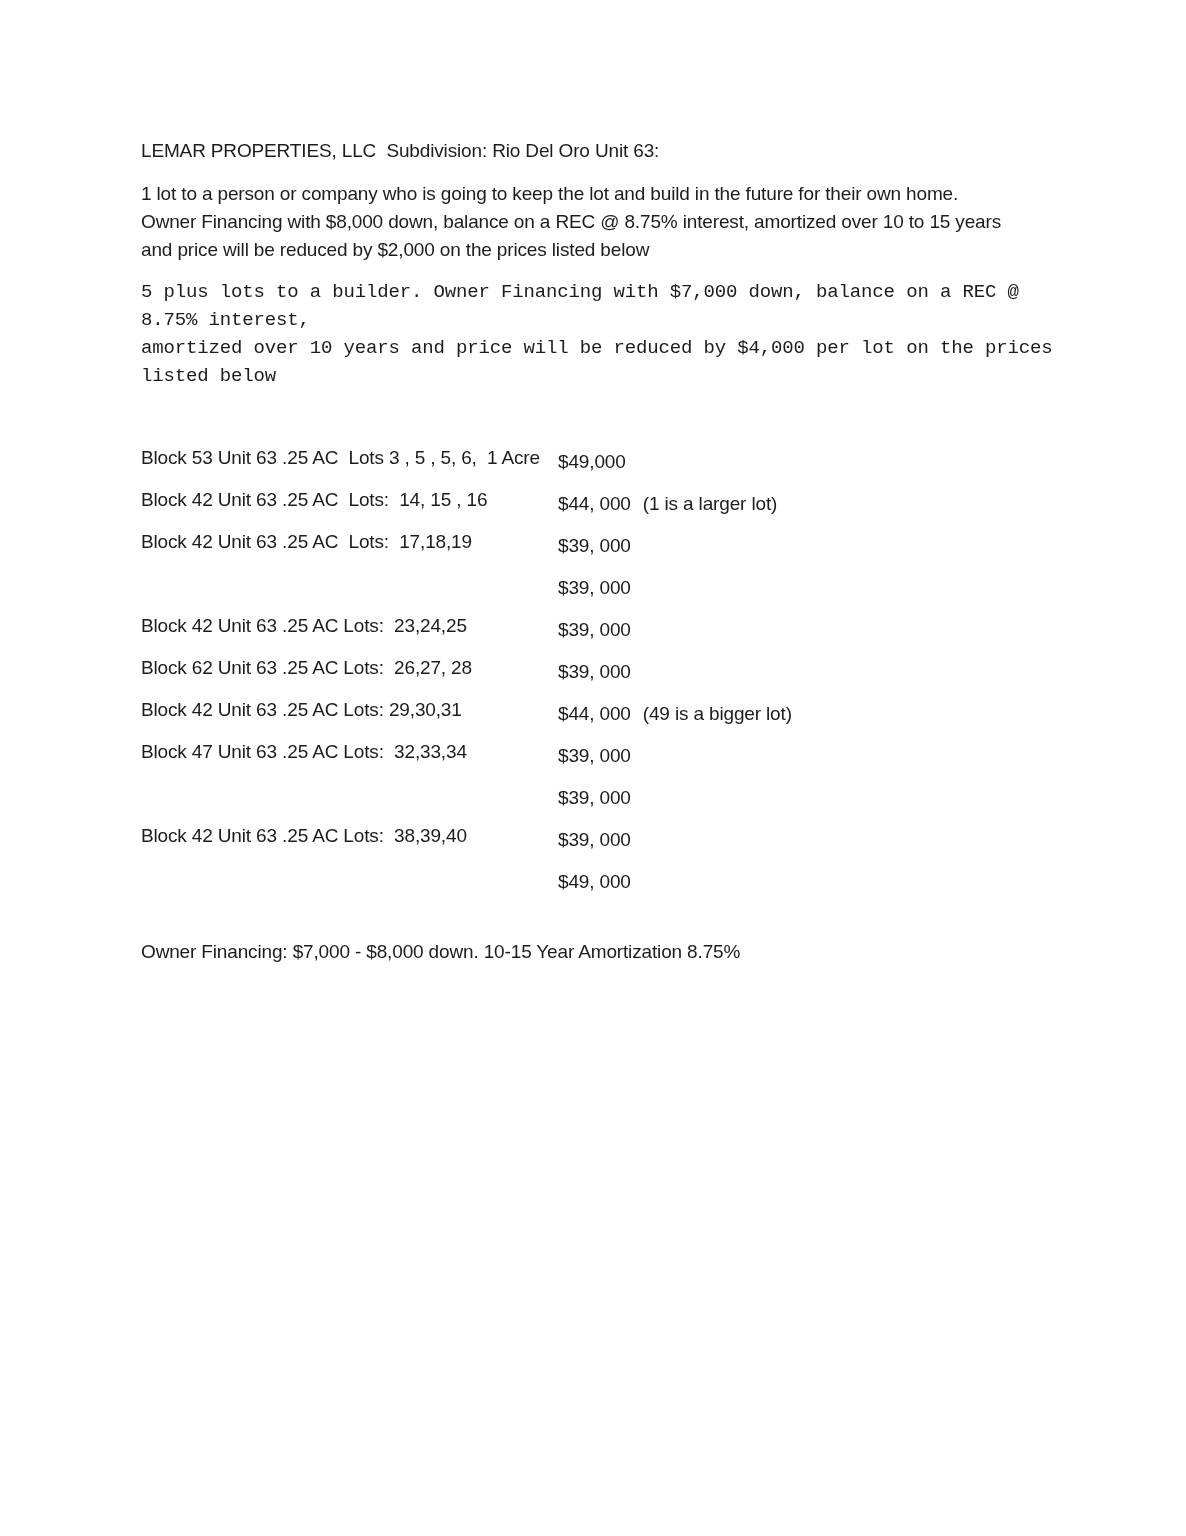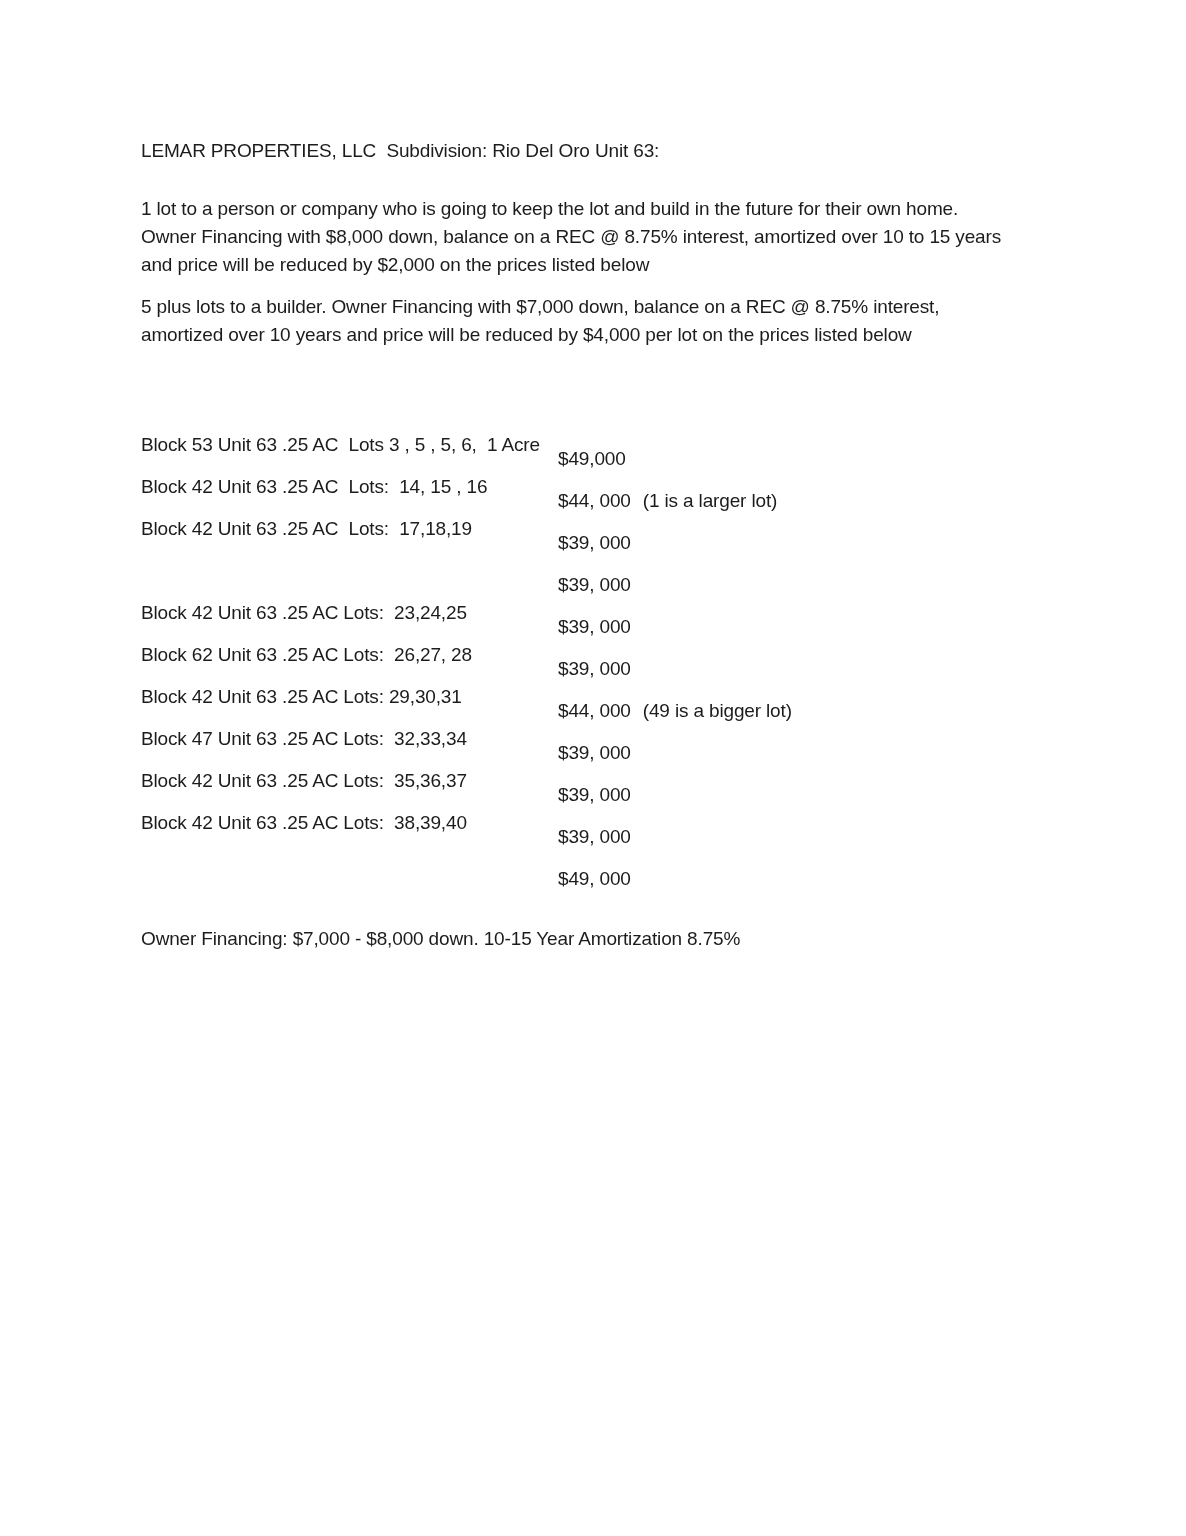--- a/index.html
+++ b/index.html
@@ -21,42 +21,42 @@
     background: #ffffff;
     padding: 137px 100px 0 141px;
     overflow: hidden;
   }
   .heading, .para, .footer-line {
     margin: 0;
     font-size: 19px;
     line-height: 28px;
     white-space: pre-wrap;
   }
-  .heading { margin-bottom: 30px; }
+  .heading { margin-bottom: 15px; }
   .para { margin-bottom: 14px; }
-  .para.last-para { margin-bottom: 82px; }
+  .para.last-para { margin-bottom: 54px; font-family: Liberation Mono, monospace; }
   .listings { margin: 0 0 46px 0; }
   .listing-row {
     position: relative;
     height: 28px;
     margin-bottom: 14px;
     font-size: 19px;
     line-height: 28px;
     white-space: pre;
   }
   .listing-desc {
     position: absolute;
     left: 0;
     top: 0;
     white-space: pre;
   }
   .listing-price-group {
     position: absolute;
     left: 417px;
-    top: 14px;
+    top: 4px;
     white-space: pre;
   }
   .listing-note:not(:empty) { margin-left: 12px; }
 </style>
 </head>
 <body>
 
 <div class="page">
 
   <p class="heading">LEMAR PROPERTIES, LLC  Subdivision: Rio Del Oro Unit 63:</p>
@@ -102,21 +102,20 @@
       <span class="listing-desc">Block 42 Unit 63 .25 AC Lots: 29,30,31</span>
       <span class="listing-price-group"><span class="listing-price">$44, 000</span><span class="listing-note">(49 is a bigger lot)</span></span>
     </div>
 
     <div class="listing-row">
       <span class="listing-desc">Block 47 Unit 63 .25 AC Lots:  32,33,34</span>
       <span class="listing-price-group"><span class="listing-price">$39, 000</span><span class="listing-note"></span></span>
     </div>
 
     <div class="listing-row">
-      <span class="listing-desc">Block 42 Unit 63 .25 AC Lots:  35,36,37</span>
       <span class="listing-price-group"><span class="listing-price">$39, 000</span><span class="listing-note"></span></span>
     </div>
 
     <div class="listing-row">
       <span class="listing-desc">Block 42 Unit 63 .25 AC Lots:  38,39,40</span>
       <span class="listing-price-group"><span class="listing-price">$39, 000</span><span class="listing-note"></span></span>
     </div>
 
     <div class="listing-row">
       <span class="listing-price-group"><span class="listing-price">$49, 000</span><span class="listing-note"></span></span>

